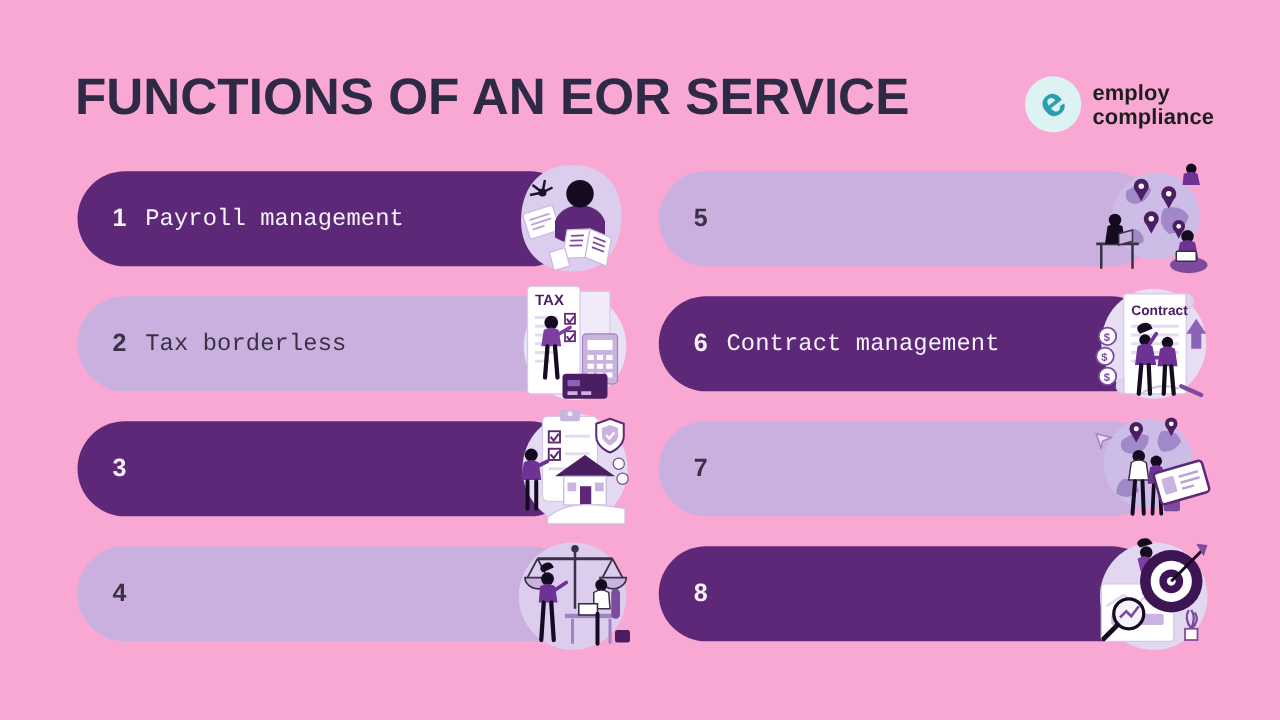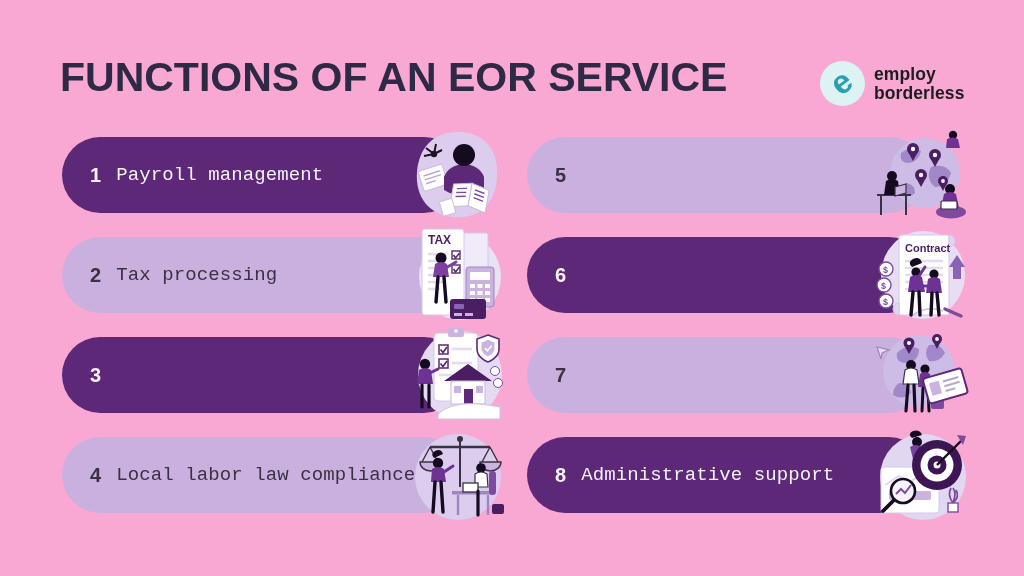--- a/index.html
+++ b/index.html
@@ -44,21 +44,21 @@
 <div class="canvas">
 
   <div class="title">FUNCTIONS OF AN EOR SERVICE</div>
 
   <div class="logo">
     <div class="logo-mark">
         <span>e</span>
       </div>
     <div class="logo-name">
       <div>employ</div>
-      <div>borderless</div>
+      <div>compliance</div>
     </div>
   </div>
 
   <div class="grid">
 
     <div class="pill dark">
       <span class="num">1</span>
       <span class="label">Payroll management</span>
       <div class="illus">
         <svg viewBox="0 0 96 96">
@@ -78,21 +78,21 @@
             <path d="M62 56 L80 60 L80 83 L62 79 Z" fill="#fff" stroke="#cbbade"></path>
             <path d="M48 64 l10 -2 M48 68 l10 -2 M48 72 l10 -2 M66 62 l10 2 M66 66 l10 2 M66 70 l10 2" stroke="#7d4a9e" stroke-width="1.4" fill="none"></path>
           </g>
           <rect x="33" y="73" width="13" height="15" rx="1" fill="#fff" stroke="#cbbade" transform="rotate(-16 39 80)"></rect>
         </svg>
       </div>
     </div>
 
     <div class="pill light">
       <span class="num">2</span>
-      <span class="label">Tax processing</span>
+      <span class="label">Tax borderless</span>
       <div class="illus">
         <svg viewBox="0 0 96 96">
           <ellipse cx="52" cy="50" rx="41" ry="43" fill="#e9e1f4"></ellipse>
           <rect x="52" y="6" width="28" height="68" rx="2" fill="#f1eaf9" stroke="#d5c8e8"></rect>
           <rect x="14" y="2" width="42" height="86" rx="3" fill="#fff" stroke="#d5c8e8"></rect>
           <text x="20" y="17" font-size="12" font-weight="bold" fill="#4b1e63" font-family="Liberation Sans, sans-serif">TAX</text>
           <path d="M20 27 h18 M20 34 h18 M20 41 h12 M20 48 h18 M20 55 h18 M20 62 h12" stroke="#e3dbf0" stroke-width="2.4"></path>
           <g fill="#fff" stroke="#5d2877" stroke-width="1.4">
             <rect x="44" y="24" width="8" height="8"></rect>
               <rect x="44" y="38" width="8" height="8"></rect>
@@ -151,21 +151,20 @@
           <circle cx="17" cy="37" r="5.2" fill="#150b20"></circle>
           <path d="M11 43 q6 -4 12 0 l2 14 h-16 z" fill="#6d3293"></path>
           <path d="M14 58 v22 M21 58 v22" stroke="#150b20" stroke-width="3.2" stroke-linecap="round"></path>
           <path d="M22 46 l8 -4" stroke="#6d3293" stroke-width="3" stroke-linecap="round"></path>
         </svg>
       </div>
     </div>
 
     <div class="pill light">
       <span class="num">4</span>
-      <span class="label">Local labor law compliance</span>
       <div class="illus">
         <svg viewBox="0 0 96 96">
           <circle cx="50" cy="50" r="43" fill="#dccdee"></circle>
           <path d="M52 12 V60" stroke="#3a3145" stroke-width="2"></path>
           <path d="M22 20 H82" stroke="#3a3145" stroke-width="2.4"></path>
           <circle cx="52" cy="12" r="3" fill="#3a3145"></circle>
           <path d="M22 20 l-8 15 M22 20 l8 15 M82 20 l-8 15 M82 20 l8 15" stroke="#3a3145" stroke-width="1.4"></path>
           <path d="M12 35 a10.5 9 0 0 0 21 0 z" fill="#cbb3e0" stroke="#3a3145" stroke-width="1.4"></path>
           <path d="M72 35 a10.5 9 0 0 0 21 0 z" fill="#cbb3e0" stroke="#3a3145" stroke-width="1.4"></path>
           <rect x="44" y="64" width="42" height="3.5" fill="#9f84c2"></rect>
@@ -219,20 +218,21 @@
           <ellipse cx="78" cy="85" rx="15" ry="6.5" fill="#7d4a9e"></ellipse>
           <circle cx="77" cy="62" r="5" fill="#150b20"></circle>
           <path d="M71 67 q6 -4 12 0 l3 14 h-18 z" fill="#6d3293"></path>
           <rect x="68" y="74" width="16" height="8" rx="1" fill="#fff" stroke="#3a3145" stroke-width="1.2"></rect>
         </svg>
       </div>
     </div>
 
     <div class="pill dark">
       <span class="num">6</span>
+      <span class="label">Contract management</span>
       <div class="illus">
         <svg viewBox="0 0 96 96">
           <ellipse cx="50" cy="48" rx="42" ry="44" fill="#e7def4"></ellipse>
           <rect x="26" y="8" width="50" height="80" rx="2" fill="#fff" stroke="#d5c8e8"></rect>
           <path d="M76 8 a6 6 0 0 1 0 12 z" fill="#e0d5ef" stroke="#d5c8e8"></path>
           <path d="M26 88 a6 6 0 0 1 0 -12 z" fill="#e0d5ef" stroke="#d5c8e8"></path>
           <text x="32" y="25" font-size="11" font-weight="bold" fill="#4b1e63" font-family="Liberation Sans, sans-serif">Contract</text>
           <path d="M32 34 h38 M32 41 h38 M32 48 h38 M32 55 h38 M32 62 h24" stroke="#e3dbf0" stroke-width="2.4"></path>
           <g>
             <circle cx="13" cy="42" r="7" fill="#fff" stroke="#7d4a9e" stroke-width="1.4"></circle>
@@ -289,21 +289,20 @@
             <rect x="52" y="46" width="40" height="26" rx="3" fill="#fff" stroke="#5d2877" stroke-width="2"></rect>
             <rect x="57" y="52" width="10" height="13" rx="1" fill="#cbb3e0"></rect>
             <path d="M71 54 h16 M71 59 h16 M71 64 h10" stroke="#b9a6d2" stroke-width="2"></path>
           </g>
         </svg>
       </div>
     </div>
 
     <div class="pill dark">
       <span class="num">8</span>
-      <span class="label">Administrative support</span>
       <div class="illus">
         <svg viewBox="0 0 96 96">
           <ellipse cx="50" cy="50" rx="43" ry="43" fill="#e2d7f0"></ellipse>
           <rect x="8" y="40" width="58" height="46" rx="3" fill="#fff" stroke="#d5c8e8"></rect>
           <path d="M12 58 l14 -9 10 7 16 -12" stroke="#e0d8ee" stroke-width="2" fill="none"></path>
           <rect x="16" y="64" width="42" height="9" rx="2" fill="#cbb3e0"></rect>
           <circle cx="44" cy="15" r="5" fill="#150b20"></circle>
           <path d="M39 11 q-5 -4 1 -7 q7 -2 9 4" fill="#150b20"></path>
           <path d="M37 20 q6 -4 11 0 l4 12 h-12 z" fill="#7d3fa0"></path>
           <circle cx="64" cy="38" r="25" fill="#3d1454"></circle>

